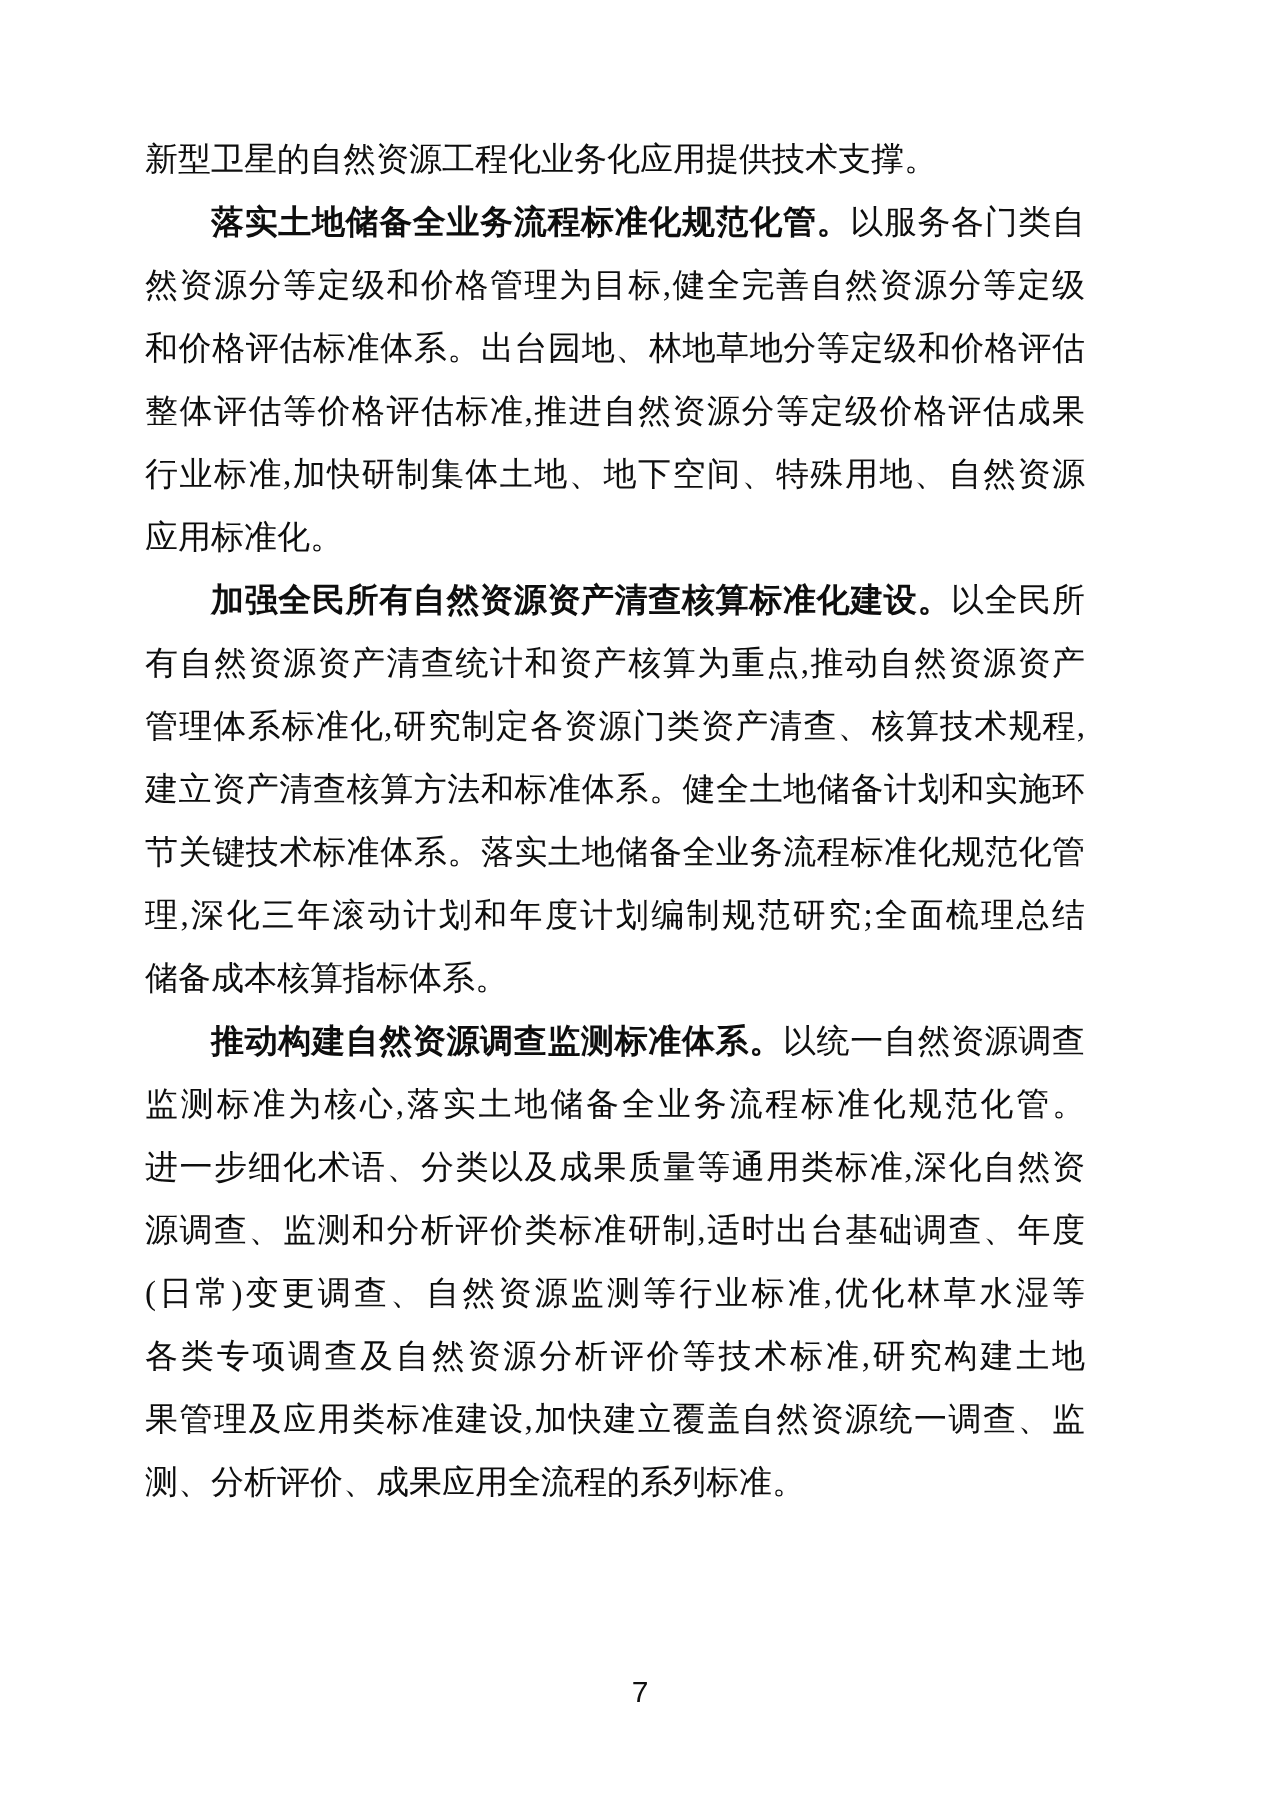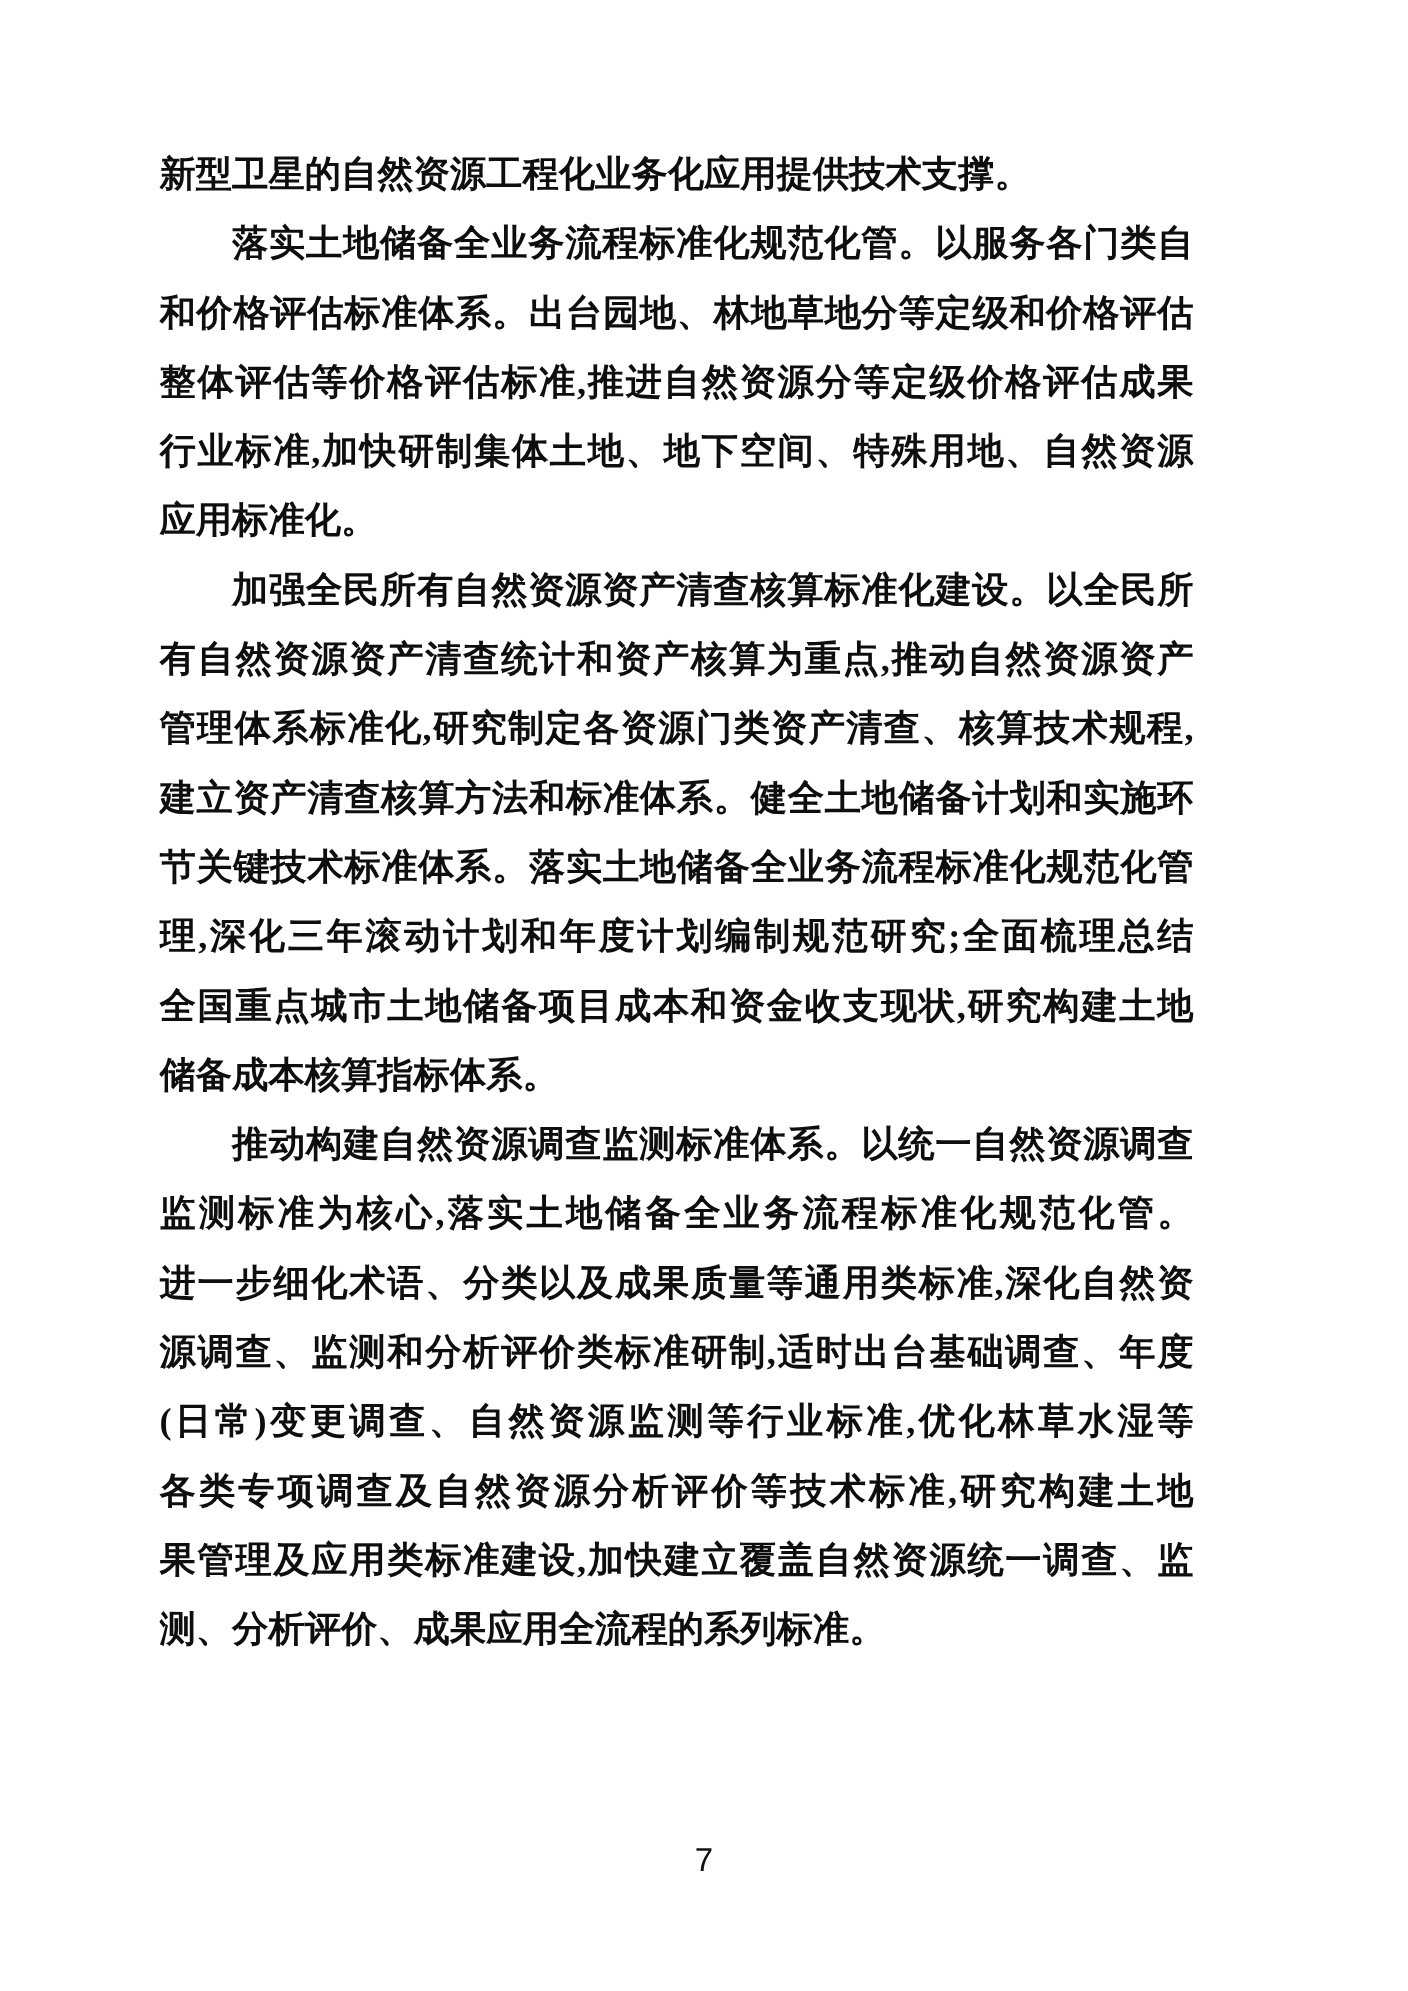--- a/index.html
+++ b/index.html
@@ -35,52 +35,52 @@
     text-align-last: justify;
     text-justify: inter-character;
   }
   .line.indent {
     text-indent: 66px;
   }
   .seg-bold {
     font-weight: 700;
   }
   .seg-regular {
-    font-weight: 700;
+    font-weight: 400;
   }
   .page-number {
     position: absolute;
     top: 1672px;
     left: 0;
     width: 100%;
     text-align: center;
     font-size: 30px;
     line-height: 40px;
     font-family: "Liberation Sans", "DejaVu Sans", sans-serif;
     color: #101010;
   }
 </style>
 </head>
 <body>
 
 <div class="page">
   <div class="content">
       <div class="line"><span class="seg-regular">新型卫星的自然资源工程化业务化应用提供技术支撑。</span></div>
       <div class="line justify indent"><span class="seg-bold">落实土地储备全业务流程标准化规范化管。</span><span class="seg-regular">以服务各门类自</span></div>
+      <div class="line justify"><span class="seg-regular">然资源分等定级和价格管理为目标,健全完善自然资源分等定级</span></div>
       <div class="line justify"><span class="seg-regular">和价格评估标准体系。出台园地、林地草地分等定级和价格评估</span></div>
       <div class="line justify"><span class="seg-regular">整体评估等价格评估标准,推进自然资源分等定级价格评估成果</span></div>
       <div class="line justify"><span class="seg-regular">行业标准,加快研制集体土地、地下空间、特殊用地、自然资源</span></div>
       <div class="line"><span class="seg-regular">应用标准化。</span></div>
       <div class="line justify indent"><span class="seg-bold">加强全民所有自然资源资产清查核算标准化建设。</span><span class="seg-regular">以全民所</span></div>
       <div class="line justify"><span class="seg-regular">有自然资源资产清查统计和资产核算为重点,推动自然资源资产</span></div>
       <div class="line justify"><span class="seg-regular">管理体系标准化,研究制定各资源门类资产清查、核算技术规程,</span></div>
       <div class="line justify"><span class="seg-regular">建立资产清查核算方法和标准体系。健全土地储备计划和实施环</span></div>
       <div class="line justify"><span class="seg-regular">节关键技术标准体系。落实土地储备全业务流程标准化规范化管</span></div>
       <div class="line justify"><span class="seg-regular">理,深化三年滚动计划和年度计划编制规范研究;全面梳理总结</span></div>
-      <div class="line justify"><span class="seg-regular">全国重点城市土地储备项目成本和资金收支现状,研究构建土地</span></div>
       <div class="line"><span class="seg-regular">储备成本核算指标体系。</span></div>
       <div class="line justify indent"><span class="seg-bold">推动构建自然资源调查监测标准体系。</span><span class="seg-regular">以统一自然资源调查</span></div>
       <div class="line justify"><span class="seg-regular">监测标准为核心,落实土地储备全业务流程标准化规范化管。</span></div>
       <div class="line justify"><span class="seg-regular">进一步细化术语、分类以及成果质量等通用类标准,深化自然资</span></div>
       <div class="line justify"><span class="seg-regular">源调查、监测和分析评价类标准研制,适时出台基础调查、年度</span></div>
       <div class="line justify"><span class="seg-regular">(日常)变更调查、自然资源监测等行业标准,优化林草水湿等</span></div>
       <div class="line justify"><span class="seg-regular">各类专项调查及自然资源分析评价等技术标准,研究构建土地</span></div>
       <div class="line justify"><span class="seg-regular">果管理及应用类标准建设,加快建立覆盖自然资源统一调查、监</span></div>
       <div class="line"><span class="seg-regular">测、分析评价、成果应用全流程的系列标准。</span></div>
     </div>

